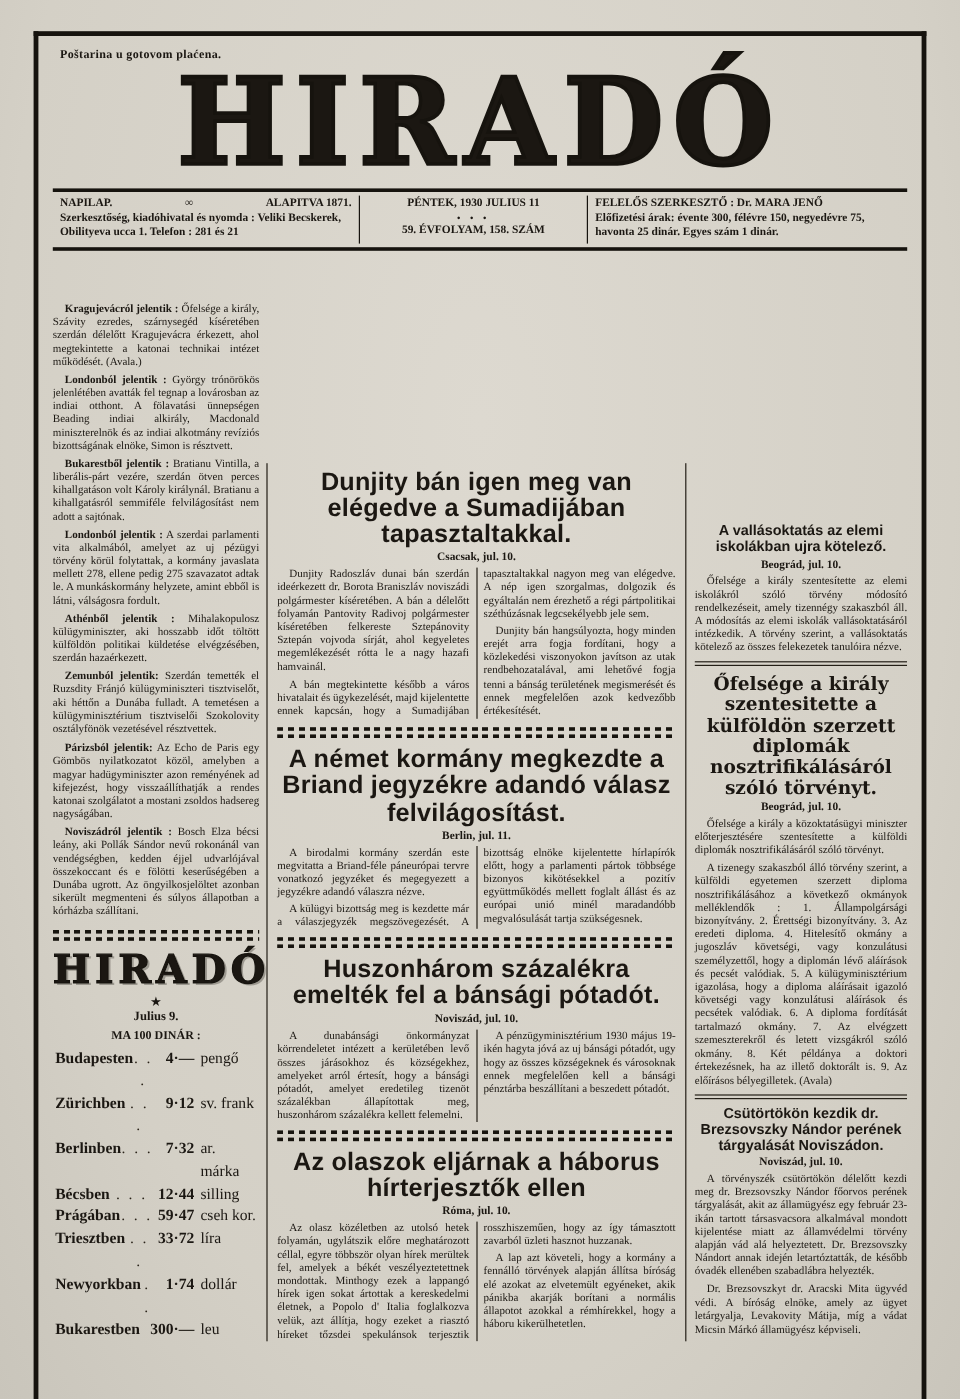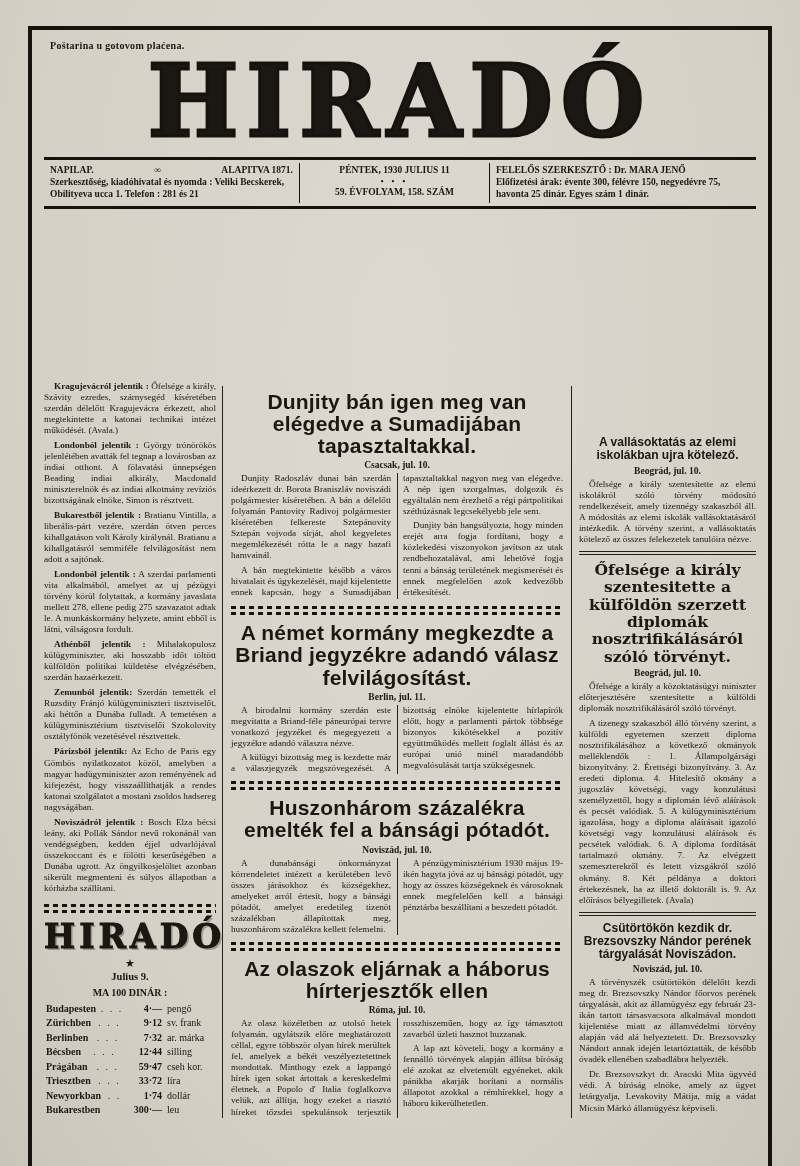--- a/index.html
+++ b/index.html
@@ -68,21 +68,21 @@
   .bourse { margin-top:10px; }
   .bourse-title {
     text-align:center; font-family:"DejaVu Serif", serif; font-weight:bold;
     font-size:33px; letter-spacing:4px; line-height:1.05;
     -webkit-text-stroke:1px #16130e; text-shadow:2px 2px 0 rgba(23,20,14,0.3);
     margin-top:4px;
   }
   .bourse-star { text-align:center; font-size:11px; margin-top:2px; }
   .bourse-date { text-align:center; font-weight:bold; font-size:10.5px; margin-top:1px; }
   .bourse-heading { text-align:center; font-weight:bold; font-size:10px; margin:5px 0 4px 0; }
-  .bourse-row { display:flex; align-items:baseline; font-size:10px; line-height:1.45; padding:0 2px; }
+  .bourse-row { display:flex; align-items:baseline; font-size:13px; line-height:1.45; padding:0 2px; }
   .b-city { font-weight:bold; }
   .b-dots { flex:1; text-align:center; letter-spacing:2px; color:#2a2319; }
   .b-val  { font-weight:bold; text-align:right; min-width:34px; }
   .b-unit { width:52px; text-align:left; padding-left:5px; }
 </style>
 </head>
 <body>
 
 <div class="page">
   <div class="frame">

